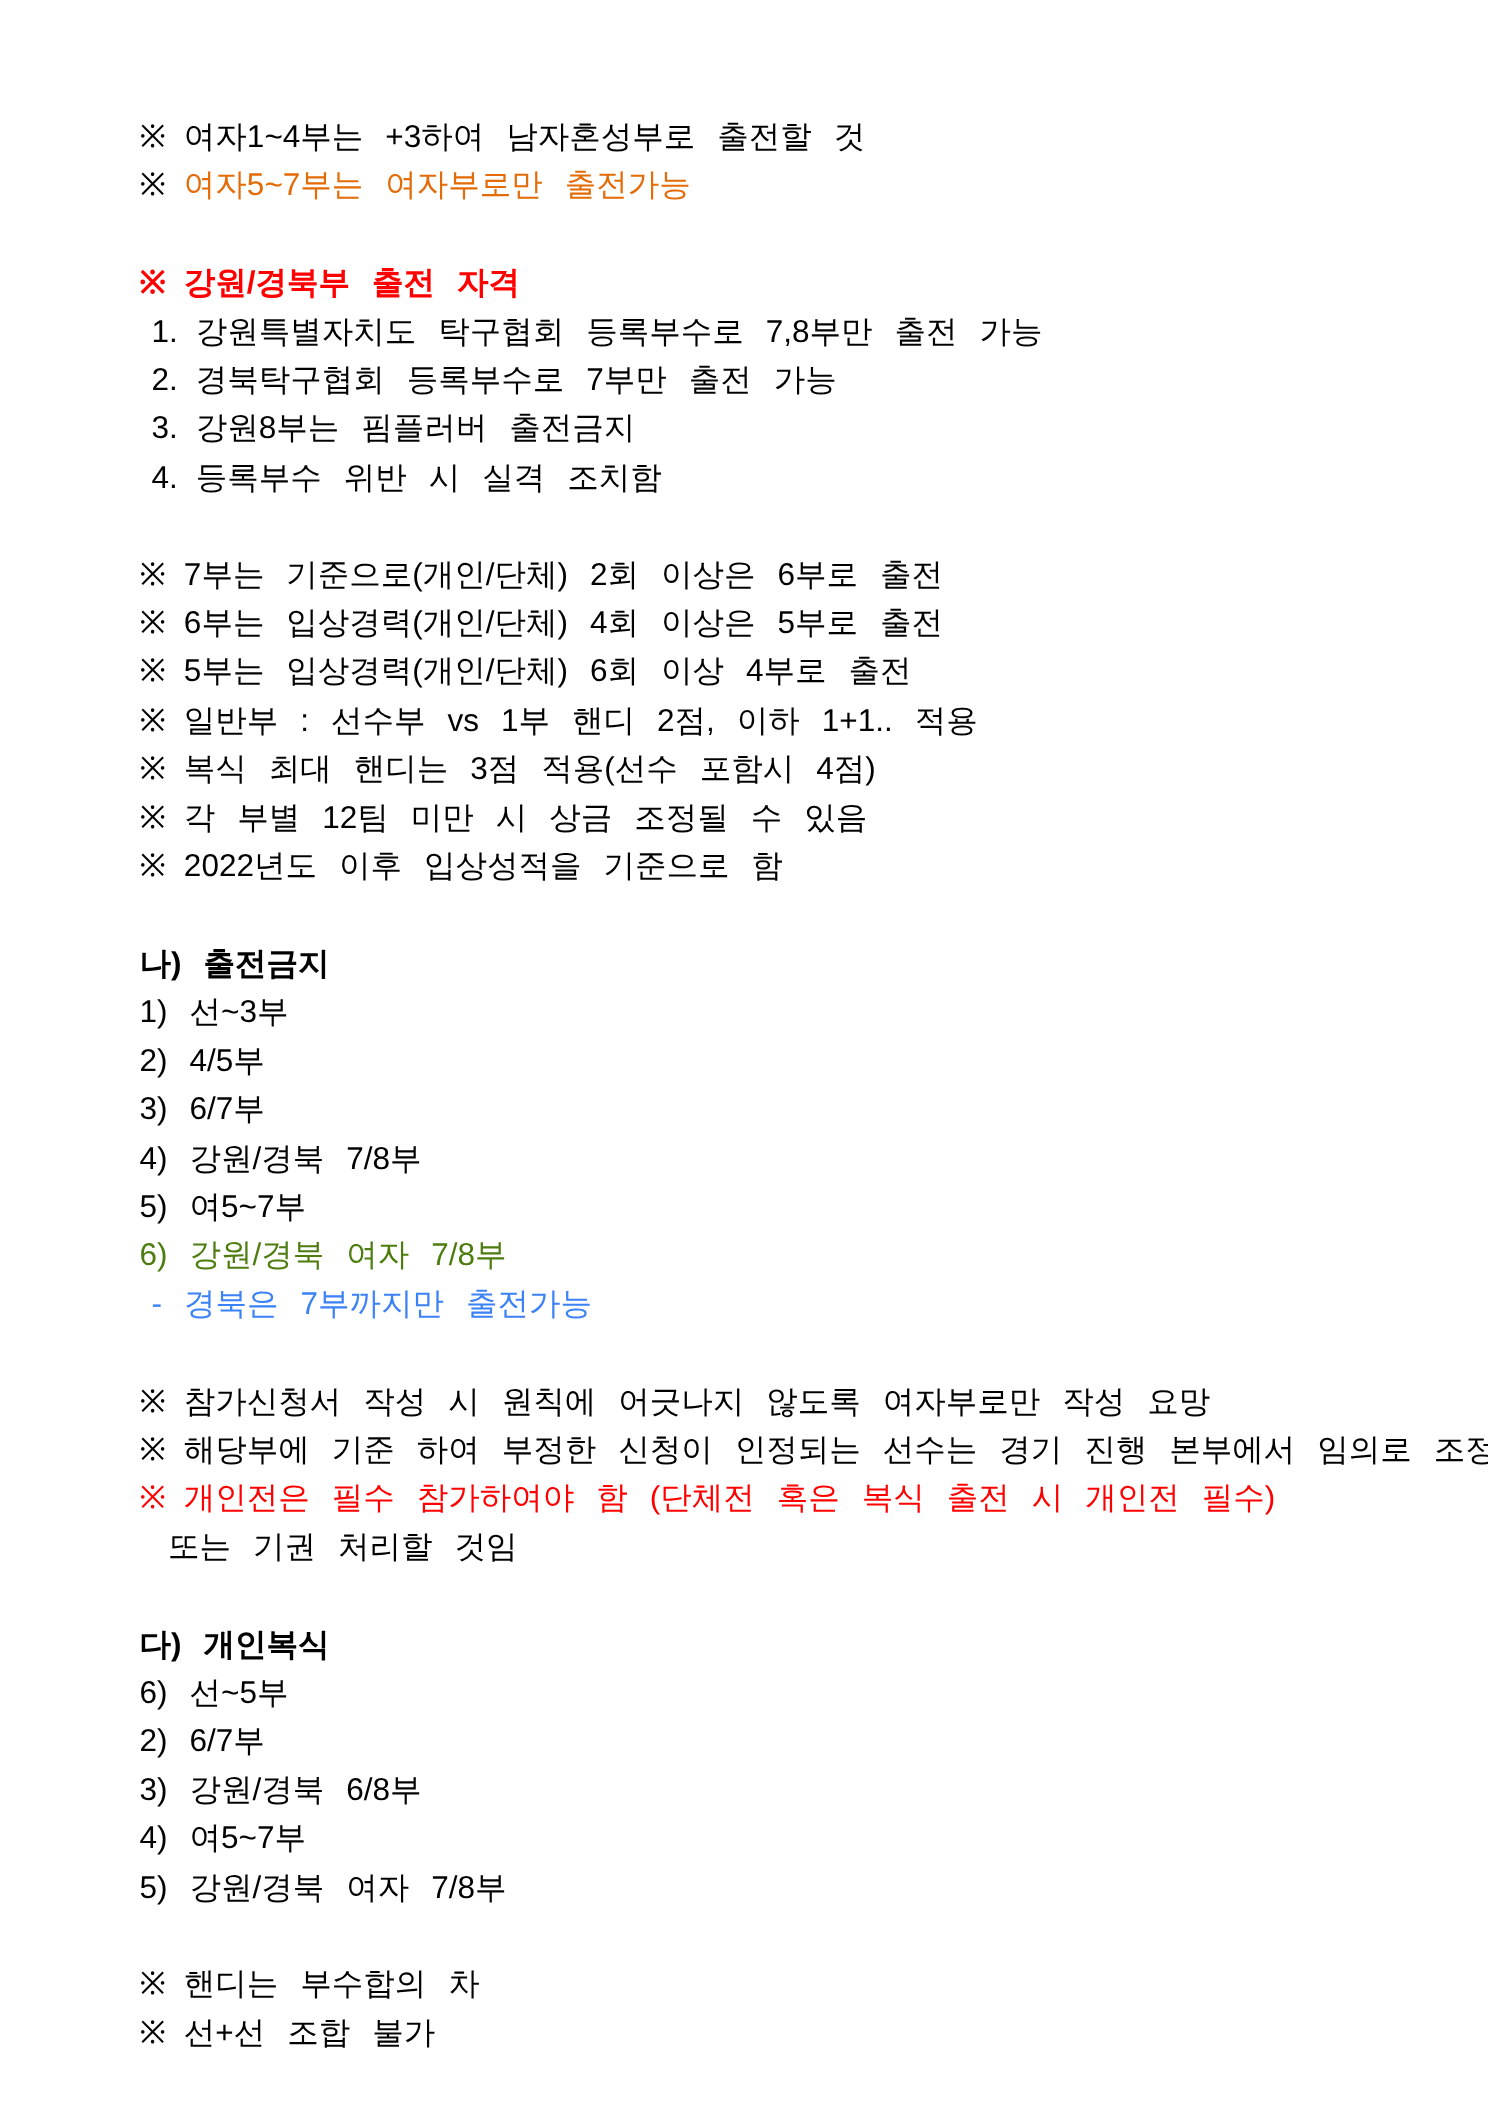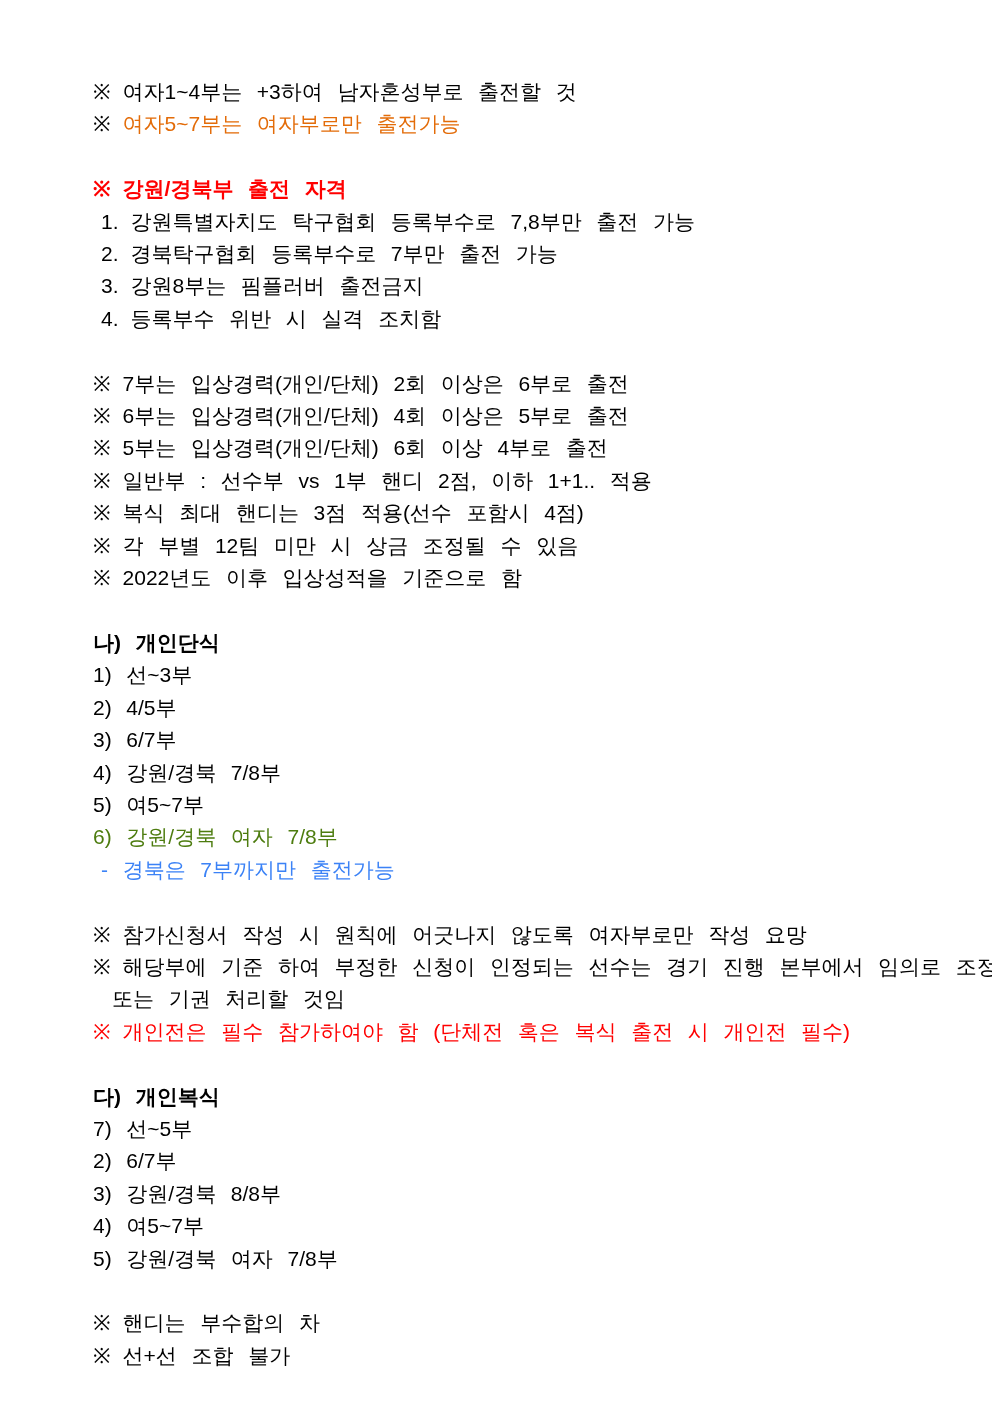--- a/index.html
+++ b/index.html
@@ -43,45 +43,45 @@
   <div class="doc-body">
       <p class="line"><span class="marker" style="color: rgb(0, 0, 0);">※</span><span style="color: rgb(0, 0, 0);">여자1~4부는 +3하여 남자혼성부로 출전할 것</span></p>
       <p class="line"><span class="marker" style="color: rgb(0, 0, 0);">※</span><span style="color: rgb(227, 108, 9);">여자5~7부는 여자부로만 출전가능</span></p>
       <p class="line">&nbsp;</p>
       <p class="line bold"><span class="marker" style="color: rgb(255, 0, 0);">※</span><span style="color: rgb(255, 0, 0);">강원/경북부 출전 자격</span></p>
       <p class="line indent-1"><span class="marker" style="color: rgb(0, 0, 0);">1.</span><span style="color: rgb(0, 0, 0);">강원특별자치도 탁구협회 등록부수로 7,8부만 출전 가능</span></p>
       <p class="line indent-1"><span class="marker" style="color: rgb(0, 0, 0);">2.</span><span style="color: rgb(0, 0, 0);">경북탁구협회 등록부수로 7부만 출전 가능</span></p>
       <p class="line indent-1"><span class="marker" style="color: rgb(0, 0, 0);">3.</span><span style="color: rgb(0, 0, 0);">강원8부는 핌플러버 출전금지</span></p>
       <p class="line indent-1"><span class="marker" style="color: rgb(0, 0, 0);">4.</span><span style="color: rgb(0, 0, 0);">등록부수 위반 시 실격 조치함</span></p>
       <p class="line">&nbsp;</p>
-      <p class="line"><span class="marker" style="color: rgb(0, 0, 0);">※</span><span style="color: rgb(0, 0, 0);">7부는 입상경력(개인/단체) 2회 이상은 6부로 출전</span></p>
+      <p class="line"><span class="marker" style="color: rgb(0, 0, 0);">※</span><span style="color: rgb(0, 0, 0);">7부는 기준으로(개인/단체) 2회 이상은 6부로 출전</span></p>
       <p class="line"><span class="marker" style="color: rgb(0, 0, 0);">※</span><span style="color: rgb(0, 0, 0);">6부는 입상경력(개인/단체) 4회 이상은 5부로 출전</span></p>
       <p class="line"><span class="marker" style="color: rgb(0, 0, 0);">※</span><span style="color: rgb(0, 0, 0);">5부는 입상경력(개인/단체) 6회 이상 4부로 출전</span></p>
       <p class="line"><span class="marker" style="color: rgb(0, 0, 0);">※</span><span style="color: rgb(0, 0, 0);">일반부 : 선수부 vs 1부 핸디 2점, 이하 1+1.. 적용</span></p>
       <p class="line"><span class="marker" style="color: rgb(0, 0, 0);">※</span><span style="color: rgb(0, 0, 0);">복식 최대 핸디는 3점 적용(선수 포함시 4점)</span></p>
       <p class="line"><span class="marker" style="color: rgb(0, 0, 0);">※</span><span style="color: rgb(0, 0, 0);">각 부별 12팀 미만 시 상금 조정될 수 있음</span></p>
       <p class="line"><span class="marker" style="color: rgb(0, 0, 0);">※</span><span style="color: rgb(0, 0, 0);">2022년도 이후 입상성적을 기준으로 함</span></p>
       <p class="line">&nbsp;</p>
-      <p class="line bold"><span style="color: rgb(0, 0, 0);">나) 개인단식</span></p>
+      <p class="line bold"><span style="color: rgb(0, 0, 0);">나) 출전금지</span></p>
       <p class="line"><span style="color: rgb(0, 0, 0);">1) 선~3부</span></p>
       <p class="line"><span style="color: rgb(0, 0, 0);">2) 4/5부</span></p>
       <p class="line"><span style="color: rgb(0, 0, 0);">3) 6/7부</span></p>
       <p class="line"><span style="color: rgb(0, 0, 0);">4) 강원/경북 7/8부</span></p>
       <p class="line"><span style="color: rgb(0, 0, 0);">5) 여5~7부</span></p>
       <p class="line"><span style="color: #4d7c0f;">6) 강원/경북 여자 7/8부</span></p>
       <p class="line indent-1"><span style="color: #3b82f6;">- 경북은 7부까지만 출전가능</span></p>
       <p class="line">&nbsp;</p>
       <p class="line"><span class="marker" style="color: rgb(0, 0, 0);">※</span><span style="color: rgb(0, 0, 0);">참가신청서 작성 시 원칙에 어긋나지 않도록 여자부로만 작성 요망</span></p>
       <p class="line"><span class="marker" style="color: rgb(0, 0, 0);">※</span><span style="color: rgb(0, 0, 0); text-align: right;">해당부에 기준 하여 부정한 신청이 인정되는 선수는 경기 진행 본부에서 임의로 조정</span></p>
+      <p class="line"><span class="marker" style="color: rgb(255, 0, 0);">※</span><span style="color: rgb(255, 0, 0);">개인전은 필수 참가하여야 함 (단체전 혹은 복식 출전 시 개인전 필수)</span></p>
       <p class="line indent-2"><span style="color: rgb(0, 0, 0);">또는 기권 처리할 것임</span></p>
-      <p class="line"><span class="marker" style="color: rgb(255, 0, 0);">※</span><span style="color: rgb(255, 0, 0);">개인전은 필수 참가하여야 함 (단체전 혹은 복식 출전 시 개인전 필수)</span></p>
       <p class="line">&nbsp;</p>
       <p class="line bold"><span style="color: rgb(0, 0, 0);">다) 개인복식</span></p>
-      <p class="line"><span style="color: rgb(0, 0, 0);">7) 선~5부</span></p>
+      <p class="line"><span style="color: rgb(0, 0, 0);">6) 선~5부</span></p>
       <p class="line"><span style="color: rgb(0, 0, 0);">2) 6/7부</span></p>
-      <p class="line"><span style="color: rgb(0, 0, 0);">3) 강원/경북 8/8부</span></p>
+      <p class="line"><span style="color: rgb(0, 0, 0);">3) 강원/경북 6/8부</span></p>
       <p class="line"><span style="color: rgb(0, 0, 0);">4) 여5~7부</span></p>
       <p class="line"><span style="color: rgb(0, 0, 0);">5) 강원/경북 여자 7/8부</span></p>
       <p class="line">&nbsp;</p>
       <p class="line"><span class="marker" style="color: rgb(0, 0, 0);">※</span><span style="color: rgb(0, 0, 0);">핸디는 부수합의 차</span></p>
       <p class="line"><span class="marker" style="color: rgb(0, 0, 0);">※</span><span style="color: rgb(0, 0, 0);">선+선 조합 불가</span></p>
     </div>
 </div>
 
 </body></html>

